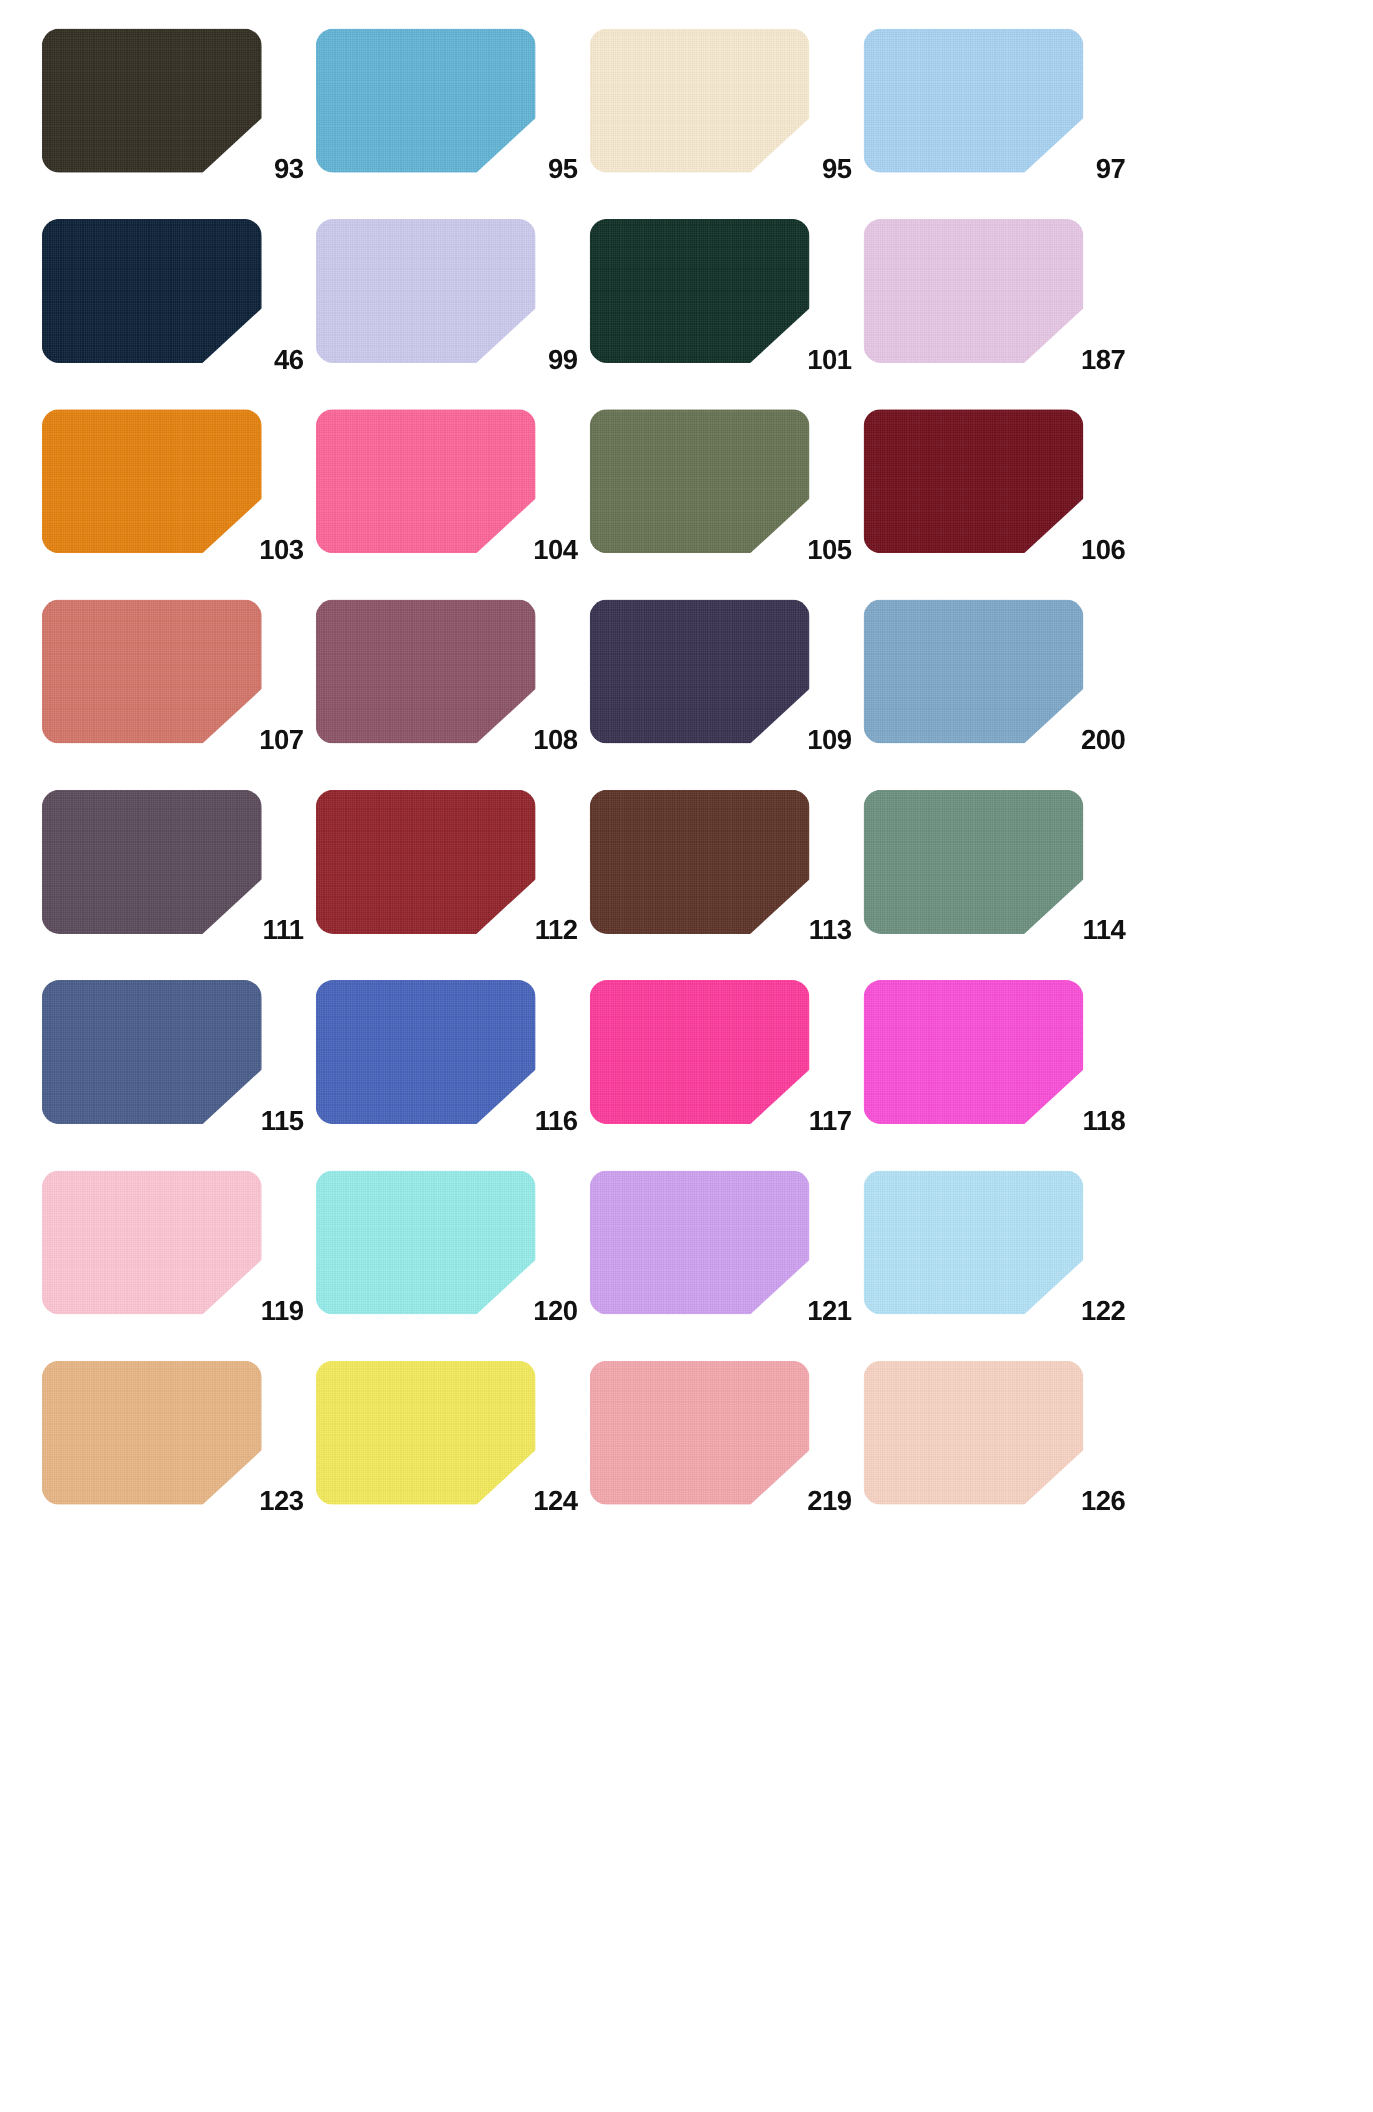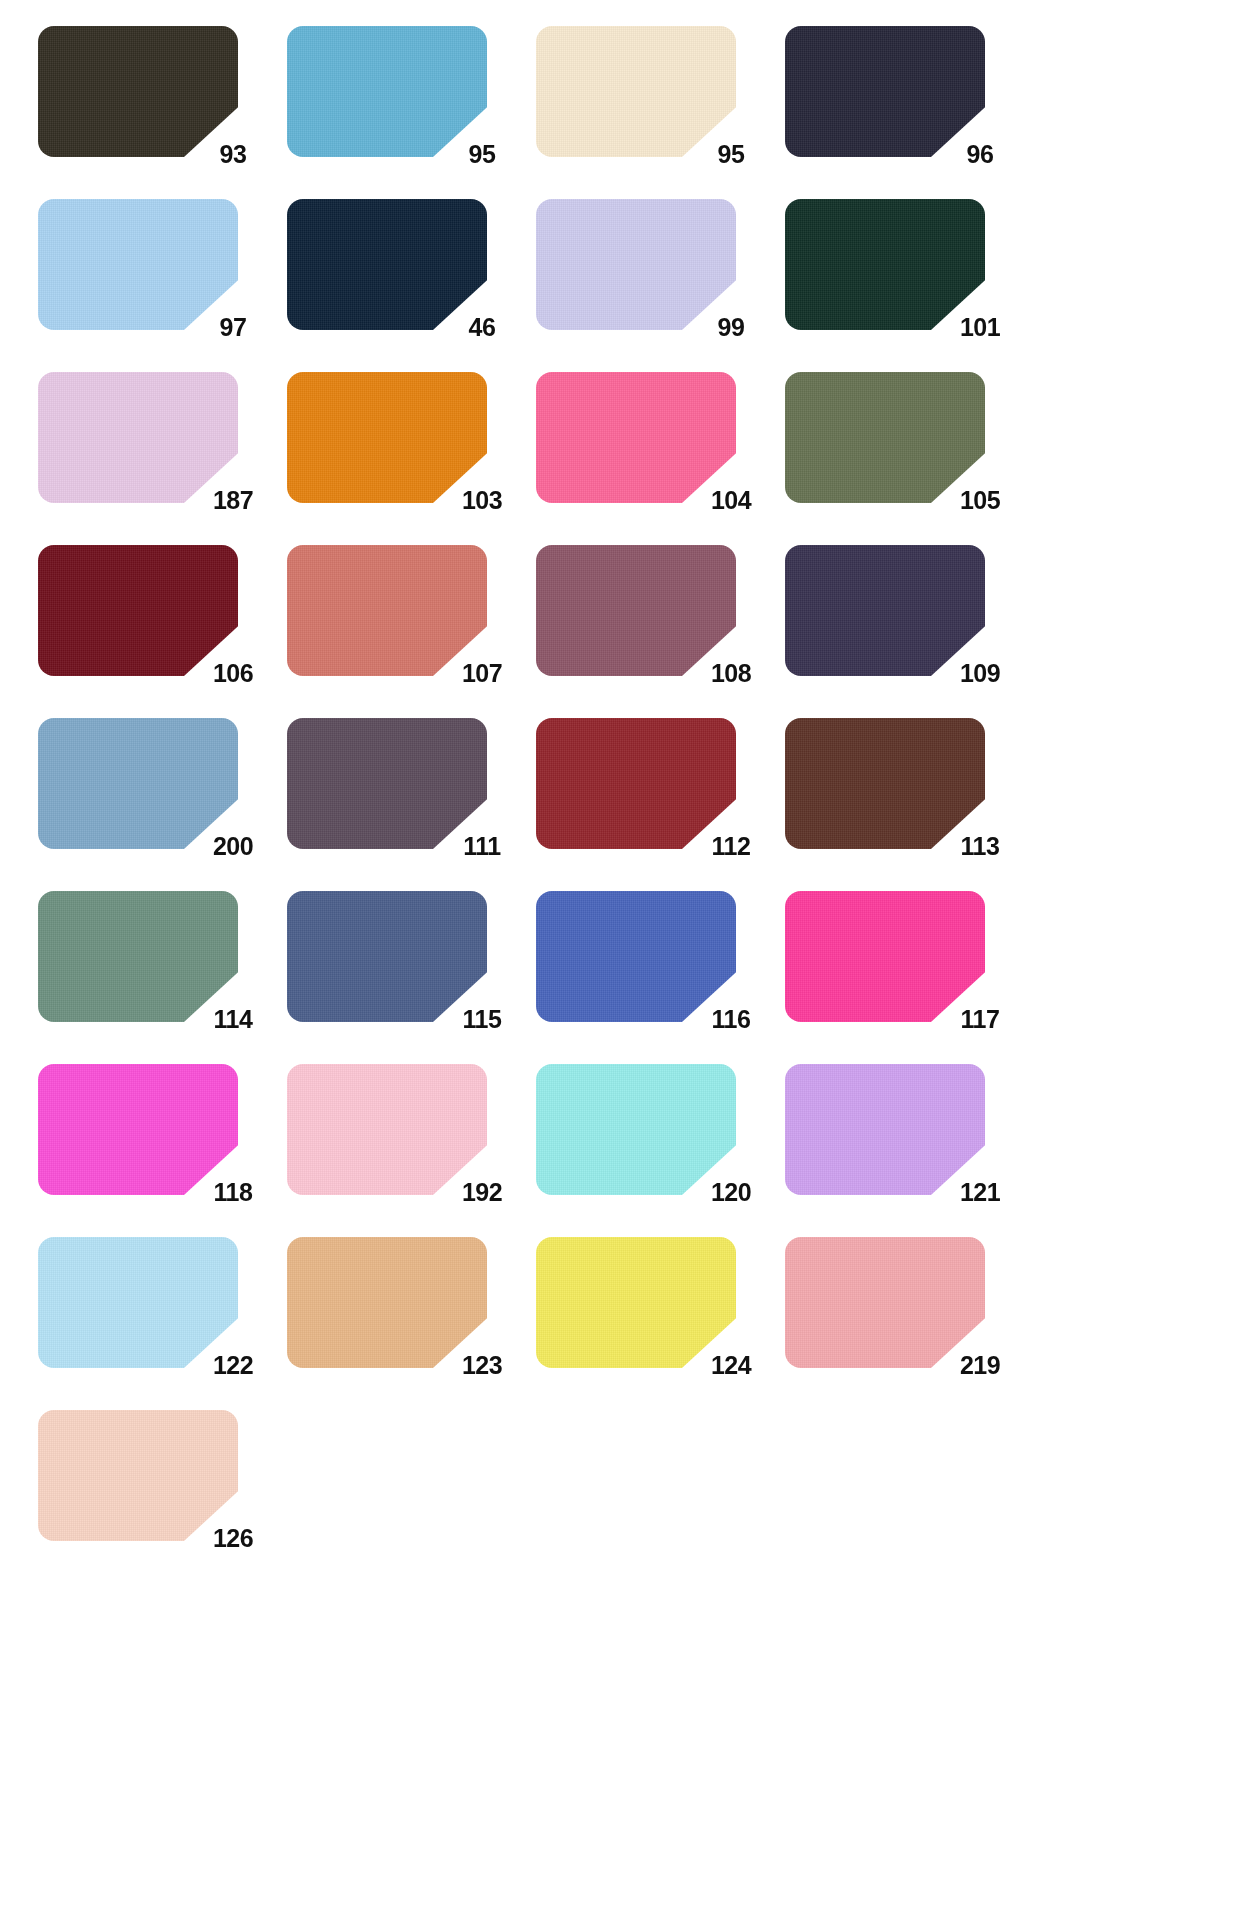--- a/index.html
+++ b/index.html
@@ -86,21 +86,21 @@
         rgba(0,0,0,0.025) 2px);
     pointer-events: none;
     opacity: 0.85;
   }
 
   .swatch-label {
     position: absolute;
     left: 152px;
     top: 116px;
     width: 86px;
-    text-align: center;
+    text-align: right;
     font-family: "Liberation Sans", sans-serif;
     font-size: 25px;
     font-weight: 700;
     color: #111111;
     letter-spacing: -0.5px;
     line-height: 1;
     white-space: nowrap;
   }
 </style>
 </head>
@@ -114,24 +114,20 @@
       </div>
       <div class="swatch-cell">
         <div class="swatch-chip" style="background-color: rgb(99, 180, 214);"></div>
         <div class="swatch-label">95</div>
       </div>
       <div class="swatch-cell">
         <div class="swatch-chip" style="background-color: rgb(247, 233, 207);"></div>
         <div class="swatch-label">95</div>
       </div>
       <div class="swatch-cell">
-        <div class="swatch-chip" style="background-color: rgb(38, 38, 57);"></div>
-        <div class="swatch-label">96</div>
-      </div>
-      <div class="swatch-cell">
         <div class="swatch-chip" style="background-color: rgb(169, 211, 242);"></div>
         <div class="swatch-label">97</div>
       </div>
       <div class="swatch-cell">
         <div class="swatch-chip" style="background-color: rgb(13, 34, 56);"></div>
         <div class="swatch-label">46</div>
       </div>
       <div class="swatch-cell">
         <div class="swatch-chip" style="background-color: rgb(205, 203, 238);"></div>
         <div class="swatch-label">99</div>
@@ -203,21 +199,21 @@
       <div class="swatch-cell">
         <div class="swatch-chip" style="background-color: rgb(253, 59, 156);"></div>
         <div class="swatch-label">117</div>
       </div>
       <div class="swatch-cell">
         <div class="swatch-chip" style="background-color: rgb(250, 80, 216);"></div>
         <div class="swatch-label">118</div>
       </div>
       <div class="swatch-cell">
         <div class="swatch-chip" style="background-color: rgb(252, 198, 212);"></div>
-        <div class="swatch-label">192</div>
+        <div class="swatch-label">119</div>
       </div>
       <div class="swatch-cell">
         <div class="swatch-chip" style="background-color: rgb(150, 236, 234);"></div>
         <div class="swatch-label">120</div>
       </div>
       <div class="swatch-cell">
         <div class="swatch-chip" style="background-color: rgb(206, 161, 240);"></div>
         <div class="swatch-label">121</div>
       </div>
       <div class="swatch-cell">

